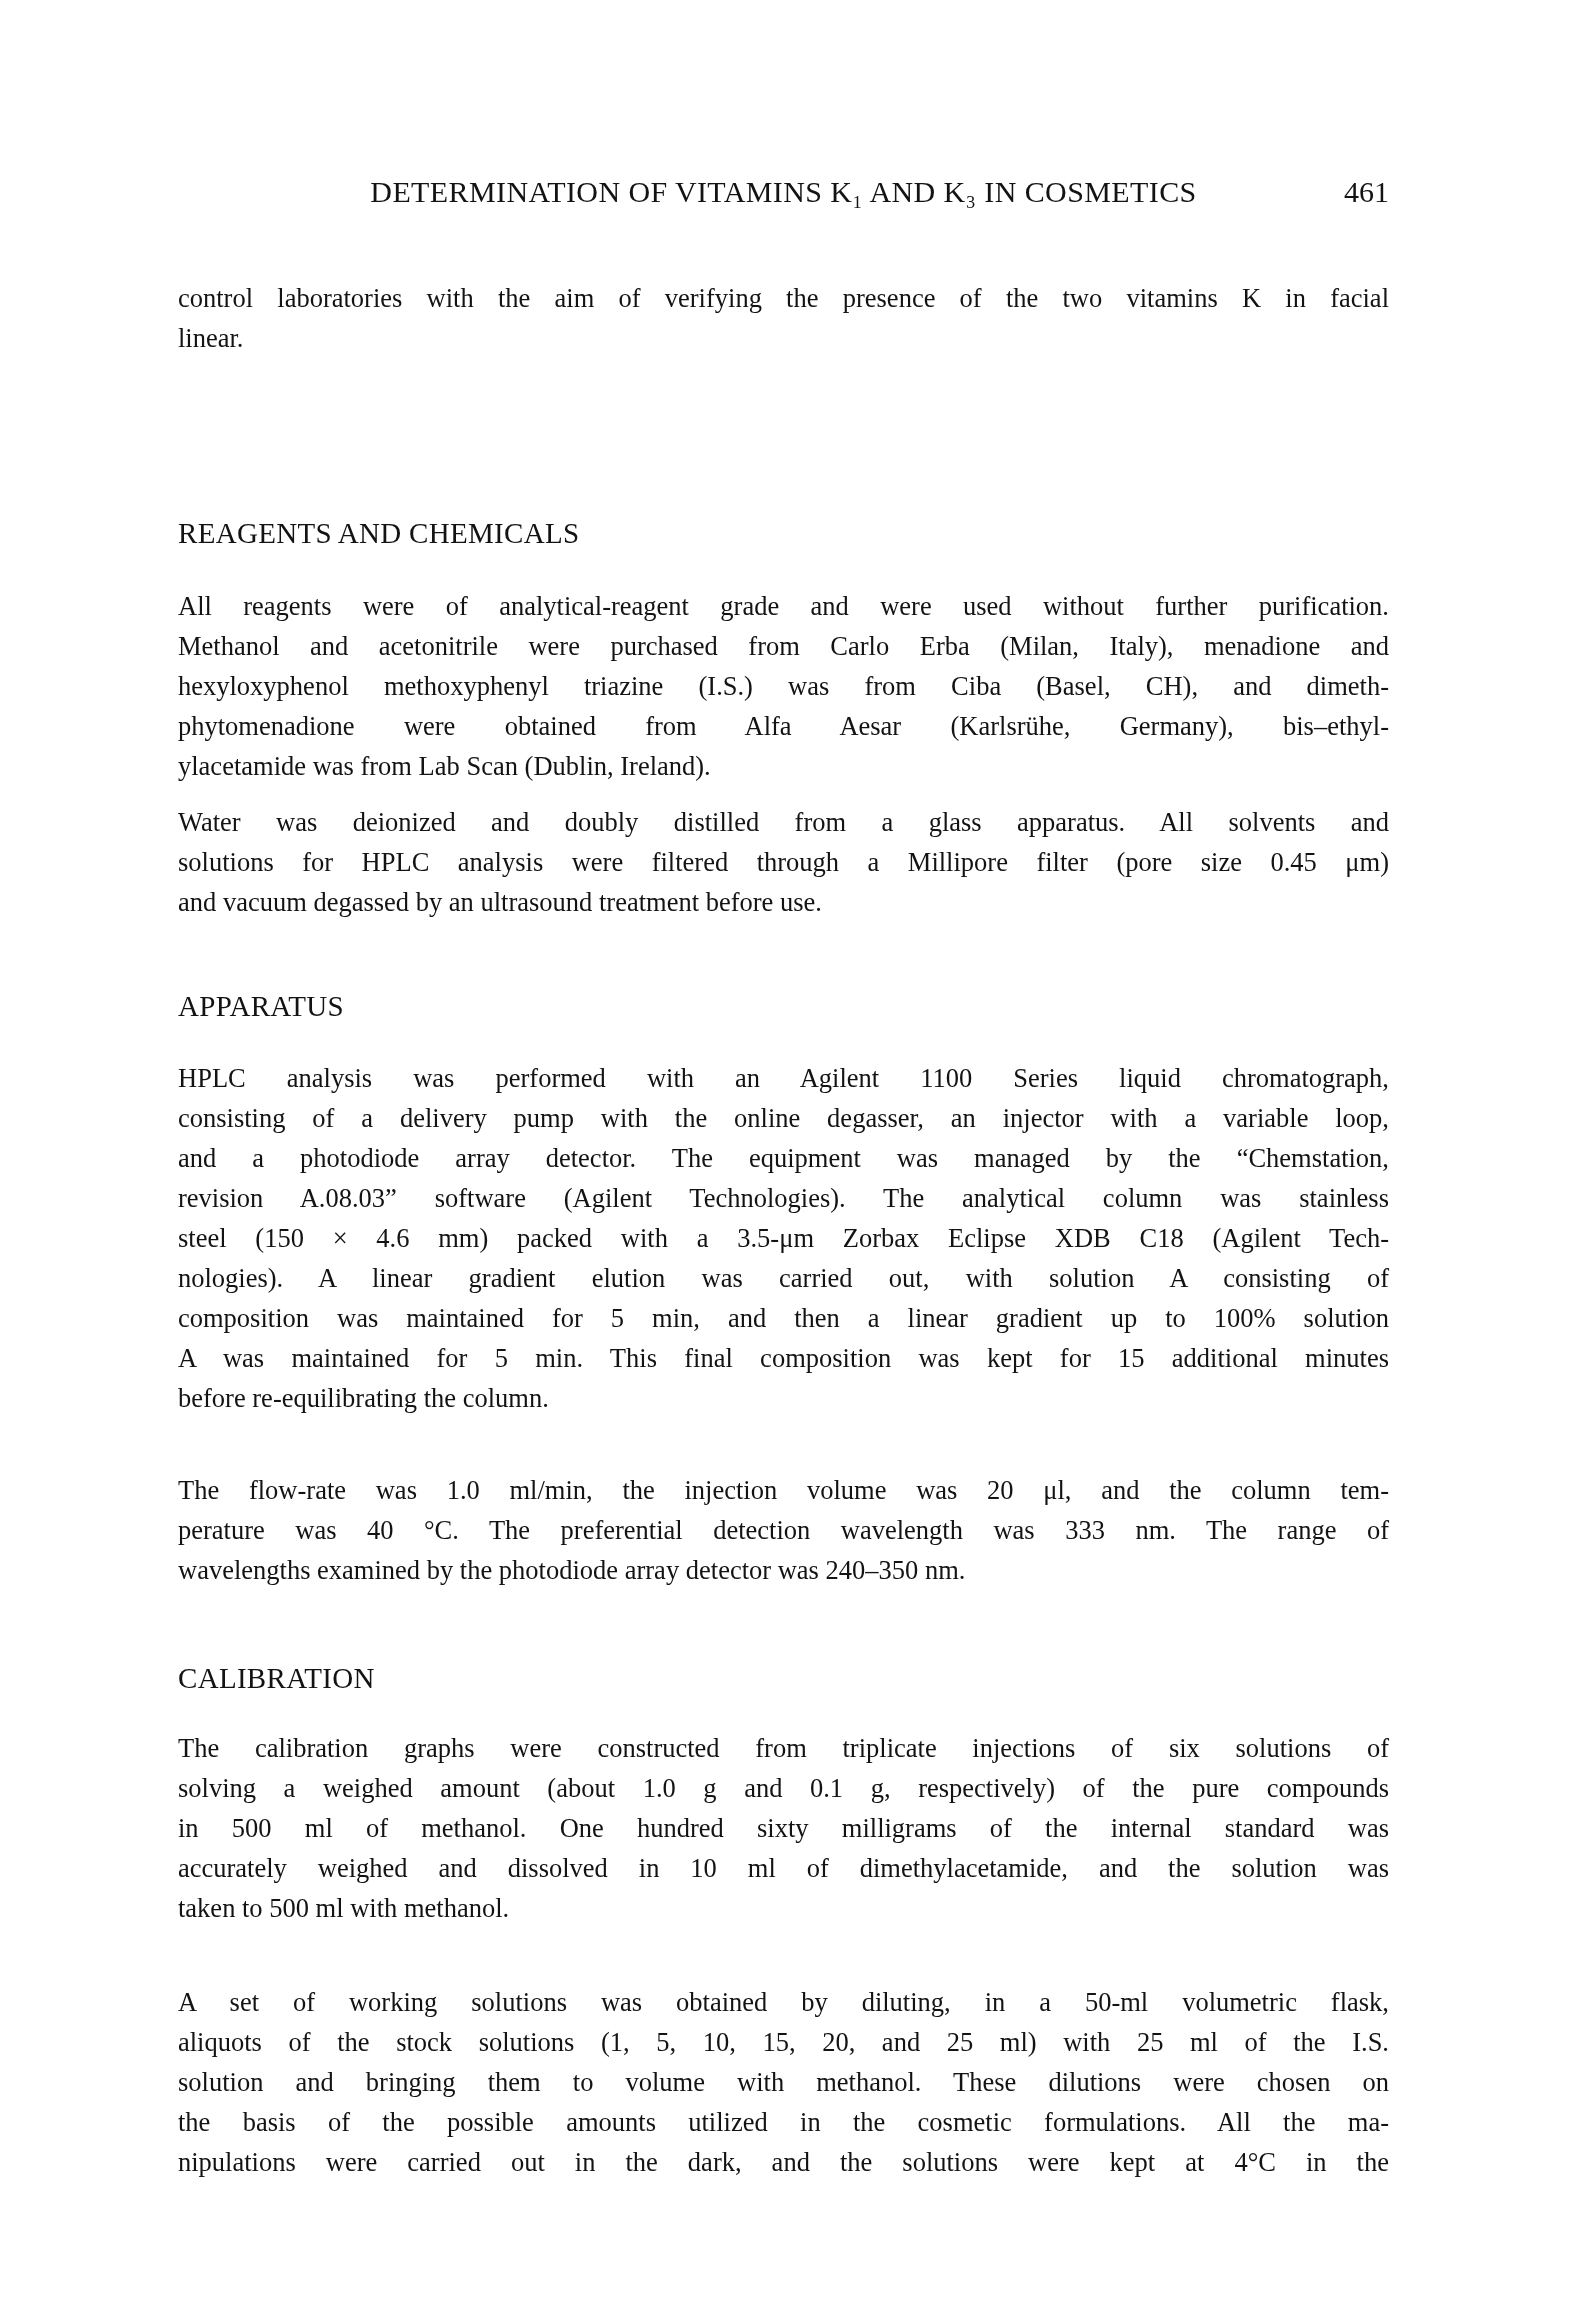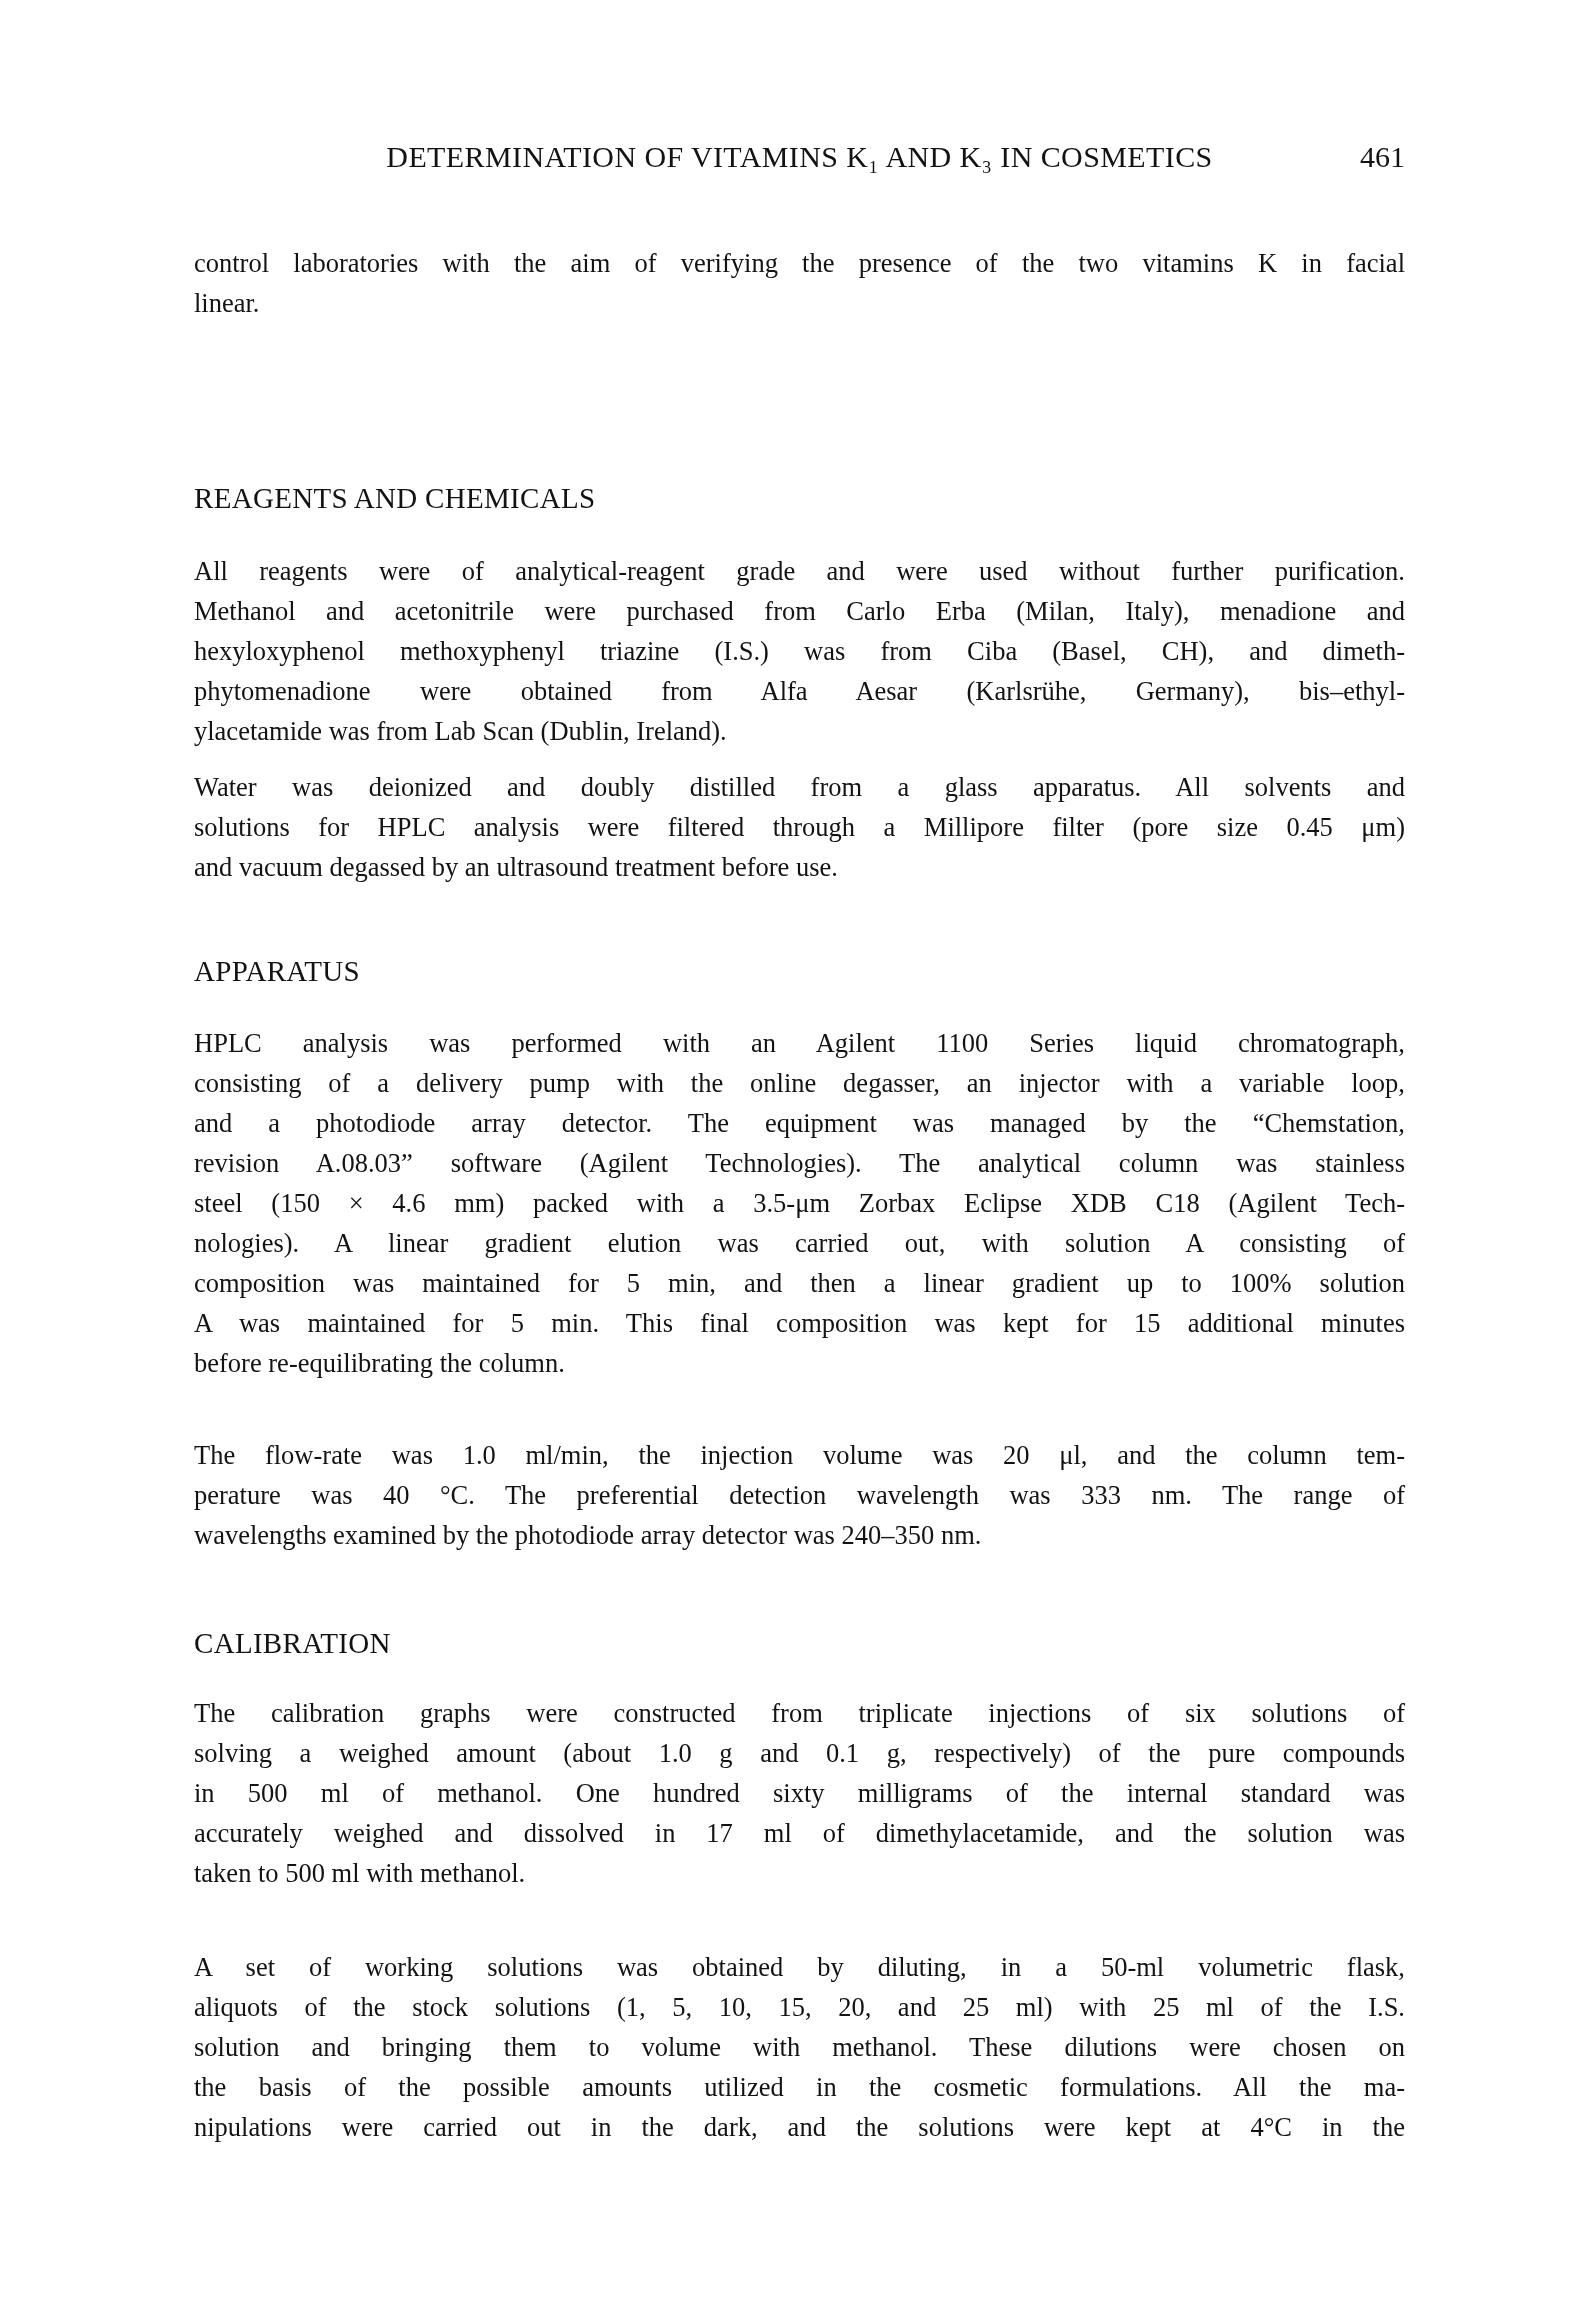--- a/index.html
+++ b/index.html
@@ -7,22 +7,23 @@
     position: relative;
     width: 1590px;
     height: 2320px;
     background: #ffffff;
     color: #131313;
     font-family: "Liberation Serif", "DejaVu Serif", serif;
     overflow: hidden;
   }
   .textblock {
     position: absolute;
-    left: 194px;
+    left: 178px;
     width: 1211px;
+    margin-top: 35px;
   }
   .running-head {
     top: 136px;
     height: 42px;
     font-size: 30px;
     line-height: 42px;
   }
   .running-head .rh-title {
     display: block;
     text-align: center;
@@ -111,21 +112,21 @@
     <div class="line">perature was 40 °C. The preferential detection wavelength was 333 nm. The range of</div>
     <div class="line last">wavelengths examined by the photodiode array detector was 240–350 nm.</div>
   </div>
 
   <div class="textblock subsection-heading" style="top:1624px">CALIBRATION</div>
 
   <div class="textblock para" style="top:1693px">
     <div class="line">The calibration graphs were constructed from triplicate injections of six solutions of</div>
     <div class="line">solving a weighed amount (about 1.0 g and 0.1 g, respectively) of the pure compounds</div>
     <div class="line">in 500 ml of methanol. One hundred sixty milligrams of the internal standard was</div>
-    <div class="line">accurately weighed and dissolved in 17 ml of dimethylacetamide, and the solution was</div>
+    <div class="line">accurately weighed and dissolved in 10 ml of dimethylacetamide, and the solution was</div>
     <div class="line last">taken to 500 ml with methanol.</div>
   </div>
 
   <div class="textblock para" style="top:1947px">
     <div class="line">A set of working solutions was obtained by diluting, in a 50-ml volumetric flask,</div>
     <div class="line">aliquots of the stock solutions (1, 5, 10, 15, 20, and 25 ml) with 25 ml of the I.S.</div>
     <div class="line">solution and bringing them to volume with methanol. These dilutions were chosen on</div>
     <div class="line">the basis of the possible amounts utilized in the cosmetic formulations. All the ma-</div>
     <div class="line">nipulations were carried out in the dark, and the solutions were kept at 4°C in the</div>
   </div>

